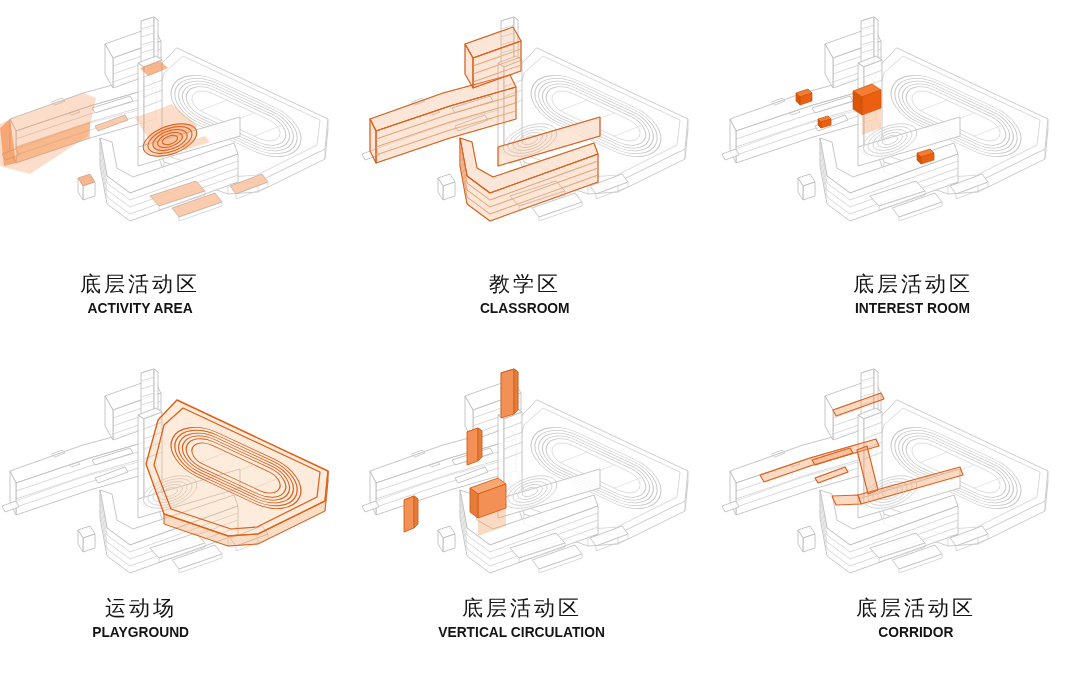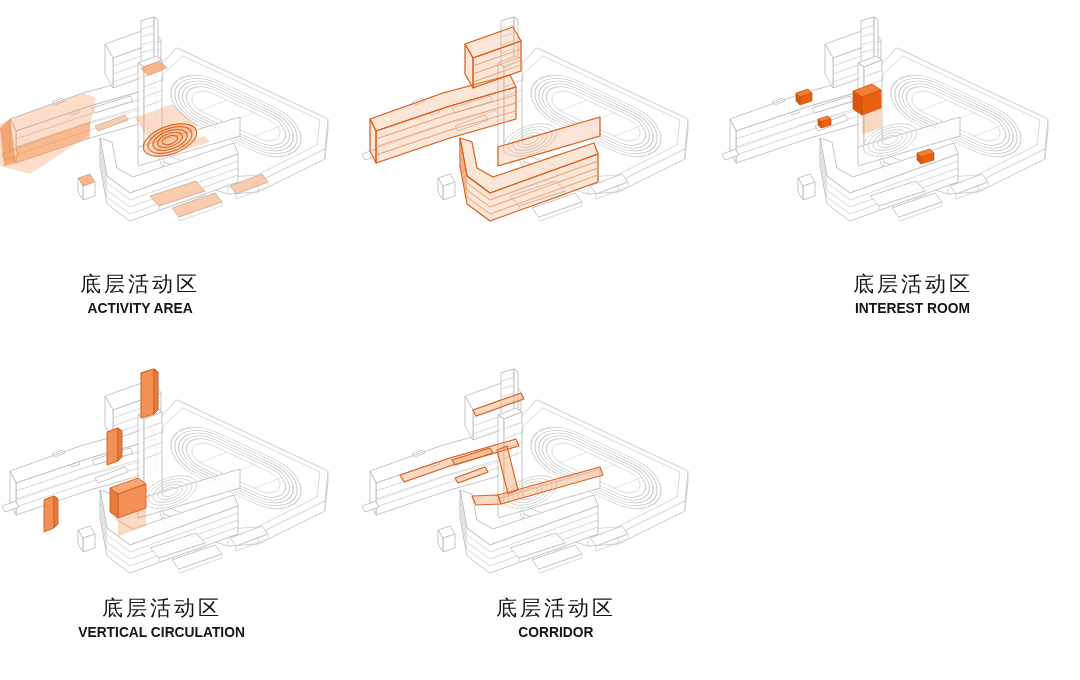--- a/index.html
+++ b/index.html
@@ -171,20 +171,24 @@
         <path class="o-f25" d="M105,28 L153,11 L161,25 L113,42 Z"></path>
         <path class="o-f25" d="M113,42 L161,25 L161,55 L113,72 Z"></path>
         <path class="o-f25" d="M105,28 L113,42 L113,72 L105,58 Z"></path>
         <path class="o-ln" d="M113,50 L161,33 M113,58 L161,41 M113,66 L161,49"></path>
         <path class="o-f25" d="M100,122 L107,160 L130,177 L238,138 L234,127 L133,161 L117,152 L112,126 Z"></path>
         <path class="o-f25" d="M100,122 L107,160 L130,177 L238,138 L238,166 L130,205 L107,188 L100,150 Z"></path>
         <path class="o-f25" d="M138,150 L240,120 L240,101 L138,131 Z"></path>
         <path class="o-ln" d="M100,129 L107,167 L130,184 L238,145 M100,136 L107,174 L130,191 L238,152 M100,143 L107,181 L130,198 L238,159"></path>
       </g>
     </svg>
+    <div class="labels">
+      <span class="zh">教学区</span>
+      <span class="en">CLASSROOM</span>
+    </div>
   </div>
 
   <div class="panel row1 off3">
     <svg width="360" height="212" viewBox="0 0 360 212">
       <use href="#bldg"></use>
       <g>
         <path class="bx-t" d="M76,77 L88,73 L92,77 L80,81 Z"></path>
         <path class="bx-f" d="M80,81 L92,77 L92,85 L80,89 Z"></path>
         <path class="bx-s" d="M76,77 L80,81 L80,89 L76,85 Z"></path>
         <path class="bx-t" d="M98,103 L108,100 L111,103 L101,106 Z"></path>
@@ -198,20 +202,42 @@
         <path class="bx-f" d="M201,141 L214,137 L214,144 L201,148 Z"></path>
         <path class="bx-s" d="M197,137 L201,141 L201,148 L197,144 Z"></path>
       </g>
     </svg>
     <div class="labels">
       <span class="zh">底层活动区</span>
       <span class="en">INTEREST ROOM</span>
     </div>
   </div>
 
+  <div class="panel row2 off4">
+    <svg width="360" height="212" viewBox="0 0 360 212">
+      <use href="#bldg"></use>
+      <g>
+        <path class="trk-t" d="M177,32 L328,103 L325,133 L258,166 L228,168 L164,146 L146,96 L158,52 Z"></path>
+        <path class="o-s" d="M183,40 L320,104 L317,129 L257,159 L231,161 L171,141 L154,97 L164,57 Z"></path>
+        <path class="trk-b" d="M328,103 L325,133 L258,166 L228,168 L164,146 L164,156 L228,178 L258,176 L325,143 L328,113 Z"></path>
+        <g transform="translate(236,100) rotate(25) scale(1,0.62)">
+          <rect class="lane-o" x="-70" y="-39" width="140" height="78" rx="39" fill="rgba(249,196,150,.30)"></rect>
+          <rect class="lane-o" x="-66" y="-35" width="132" height="70" rx="35"></rect>
+          <rect class="lane-o" x="-62" y="-31" width="124" height="62" rx="31"></rect>
+          <rect class="lane-o" x="-58" y="-27" width="116" height="54" rx="27"></rect>
+          <rect class="lane-o" x="-54" y="-23" width="108" height="46" rx="23"></rect>
+          <rect class="lane-o" x="-48" y="-17" width="96" height="34" rx="17" fill="rgba(250,205,162,.45)"></rect>
+        </g>
+      </g>
+    </svg>
+    <div class="labels">
+      <span class="zh">运动场</span>
+      <span class="en">PLAYGROUND</span>
+    </div>
+  </div>
 
   <div class="panel row2 off5">
     <svg width="360" height="212" viewBox="0 0 360 212">
       <use href="#bldg"></use>
       <g>
         <path class="sh-t" d="M141,5 L154,1 L158,4 L145,8 Z"></path>
         <path class="sh-f" d="M141,5 L154,1 L154,46 L141,50 Z"></path>
         <path class="sh-s" d="M154,1 L158,4 L158,42 L154,46 Z"></path>
         <path class="sh-t" d="M107,64 L118,60 L122,63 L111,67 Z"></path>
         <path class="sh-f" d="M107,64 L118,60 L118,93 L107,97 Z"></path>

